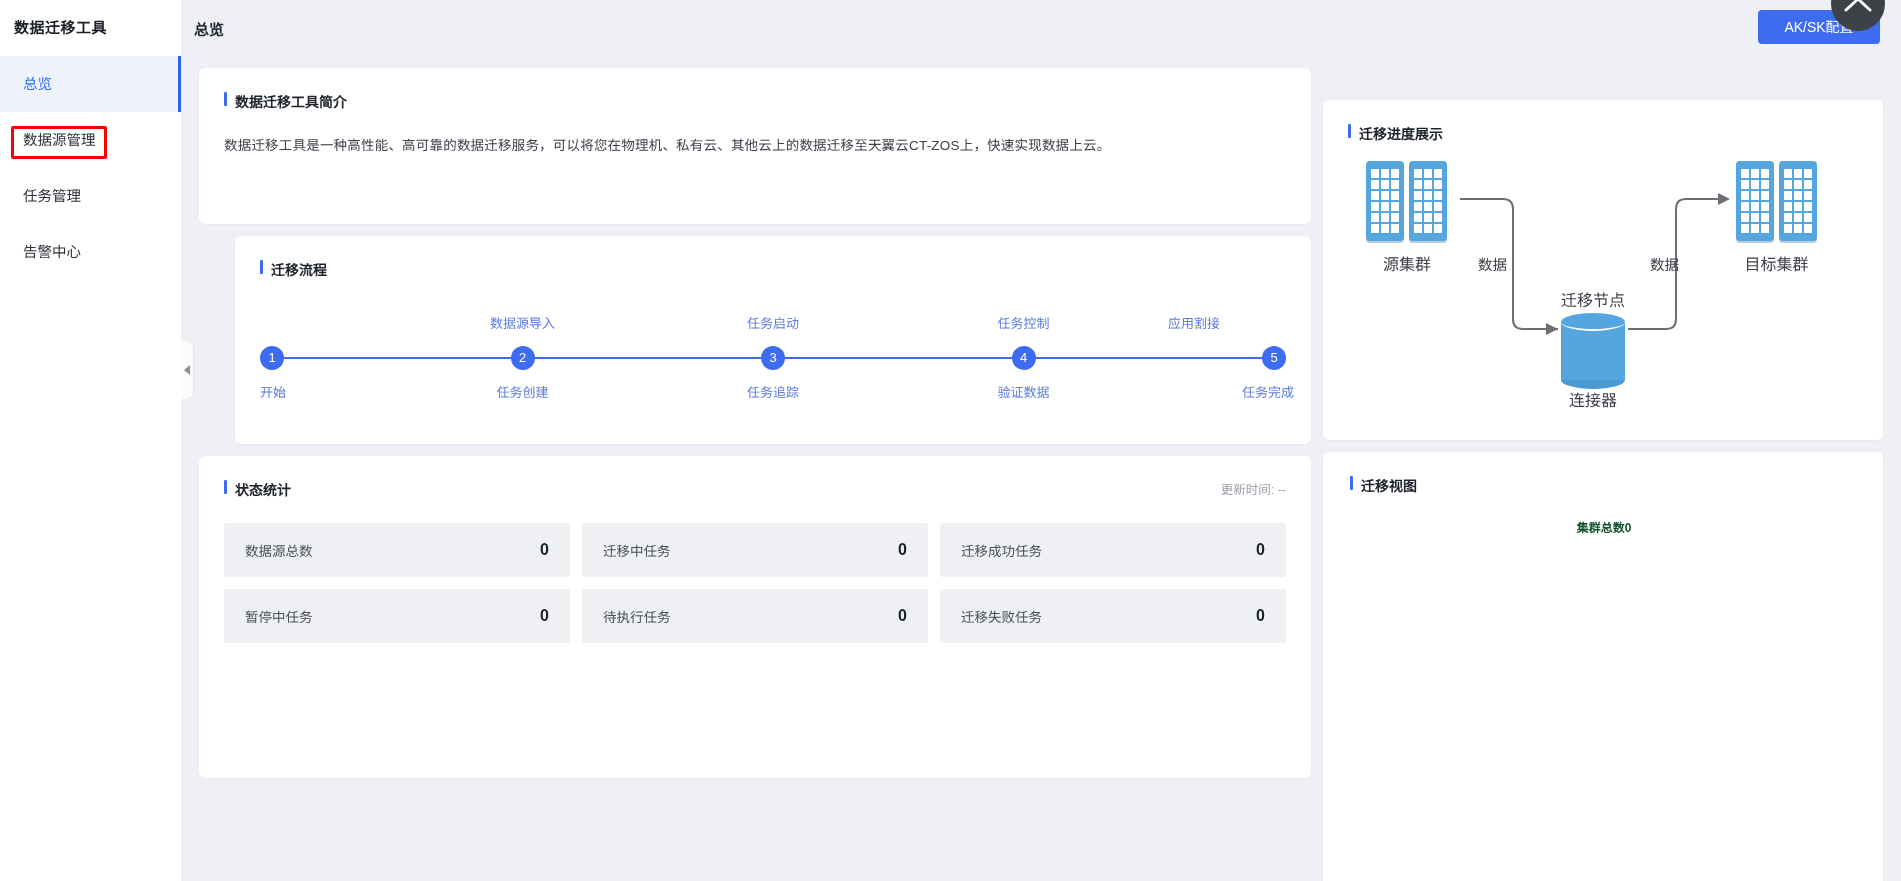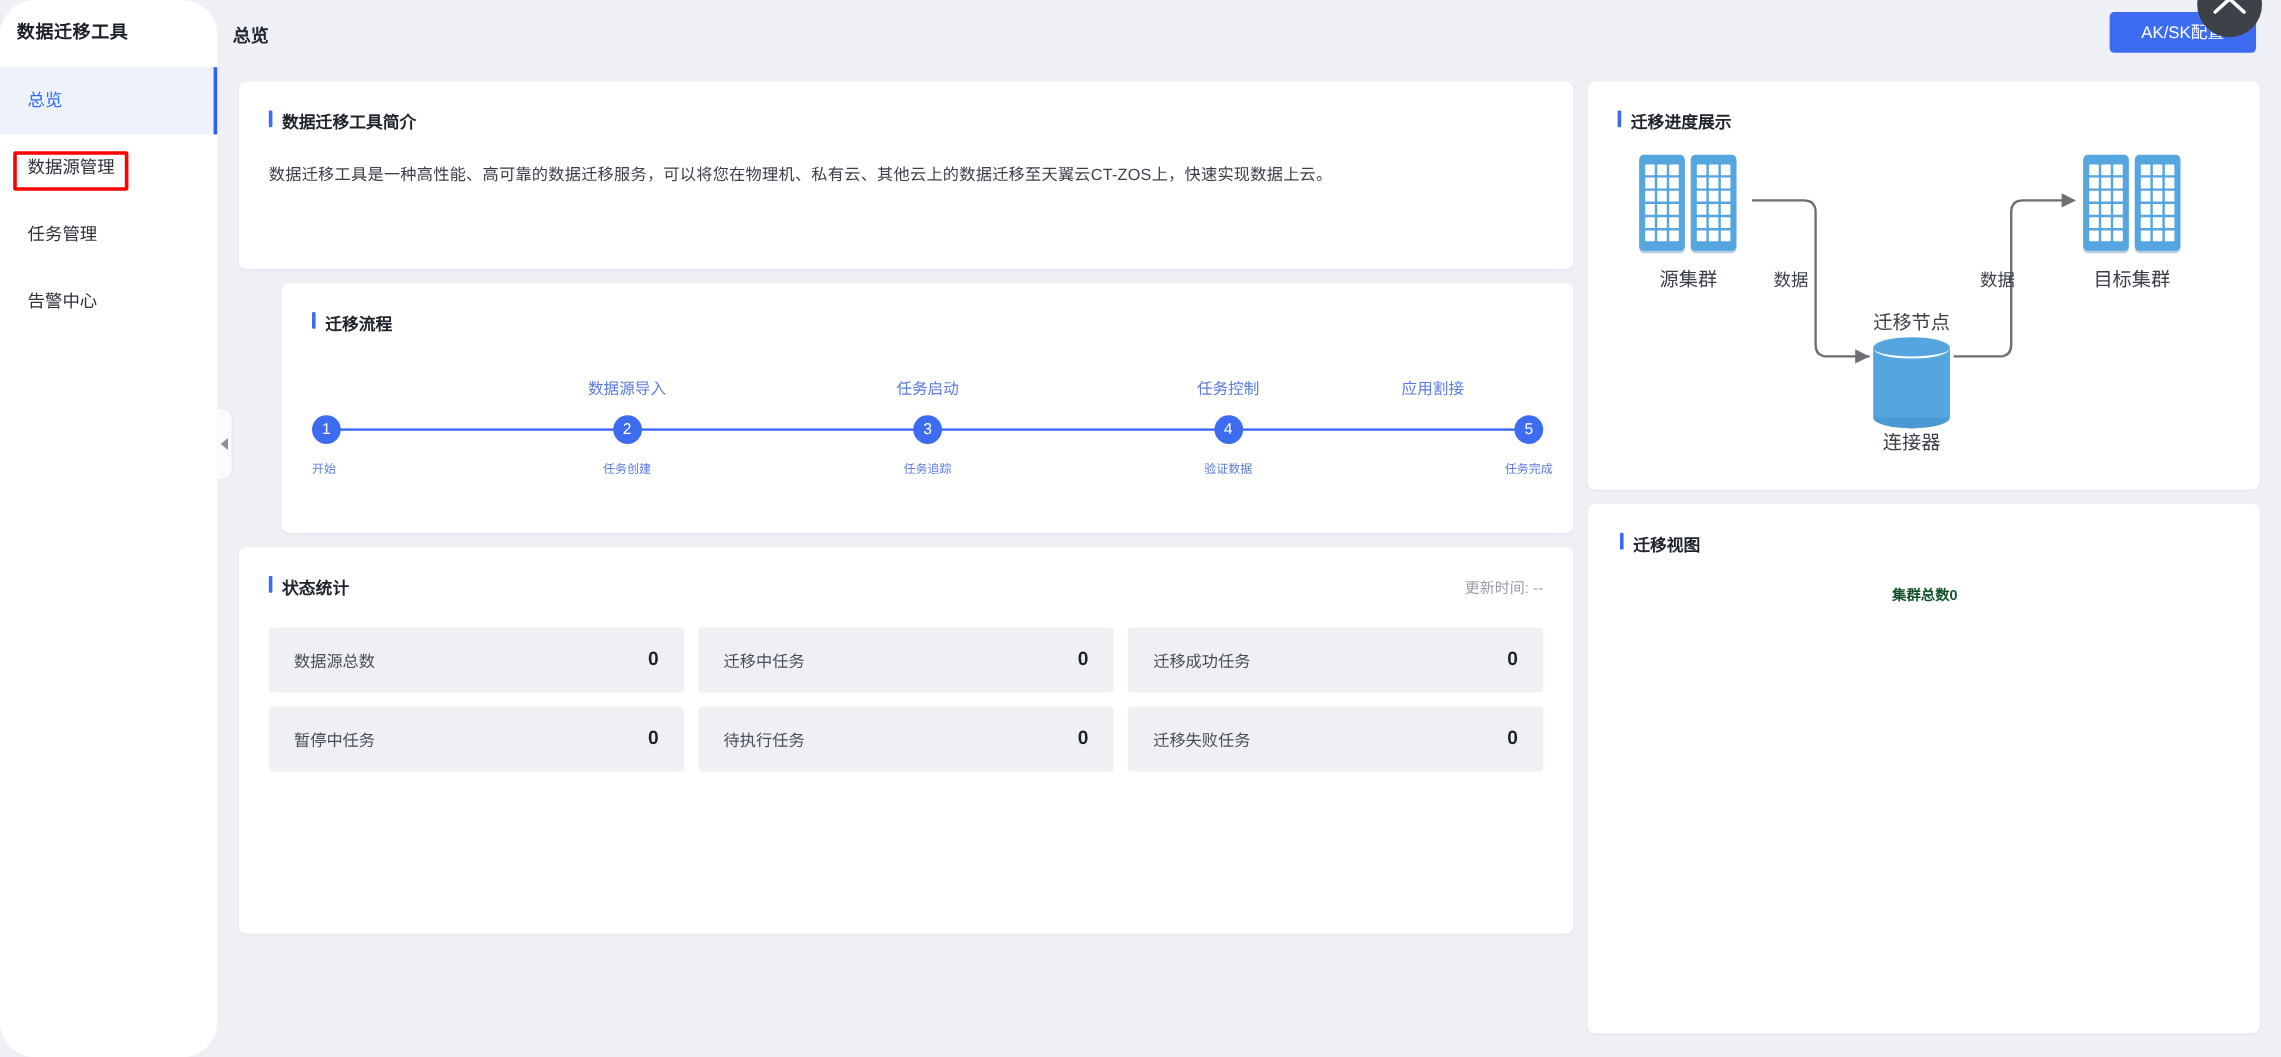--- a/index.html
+++ b/index.html
@@ -8,21 +8,21 @@
     width: 1901px; height: 881px;
     font-family: "Liberation Sans", "DejaVu Sans", sans-serif;
     background: #eef0f5;
     overflow: hidden;
   }
   body { position: relative; }
 
   
   #sidebar {
     position: absolute; left: 0; top: 0; width: 181px; height: 881px;
-    background: #ffffff; z-index: 5; border-radius: 29px;
+    background: #ffffff; z-index: 5;
   }
   #sidebar-title {
     height: 56px; line-height: 56px; padding-left: 14px;
     font-size: 15px; font-weight: bold; color: #1b1f27;
     letter-spacing: .5px;
   }
   .nav-item {
     position: relative; height: 56px; line-height: 56px;
     padding-left: 23px; font-size: 14.5px; color: #2d3138;
     cursor: pointer; white-space: nowrap;
@@ -122,21 +122,21 @@
   .flow-step {
     position: absolute; top: 0; width: 120px; margin-left: -60px;
     text-align: center;
   }
   .flow-dot {
     width: 24px; height: 24px; margin: 33px auto 0 auto;
     border-radius: 50%; background: #3d6cf0; color: #fff;
     font-size: 13px; line-height: 24px; text-align: center;
     position: relative; z-index: 2;
   }
-  .flow-below { margin-top: 12px; font-size: 10px; color: #5b7ce0; }
+  .flow-below { margin-top: 12px; font-size: 13px; color: #5b7ce0; }
   .flow-above {
     position: absolute; top: 0; width: 160px; margin-left: -80px;
     text-align: center; font-size: 13px; color: #5b7ce0;
   }
 
   
   #card-stats { margin-top: 12px; height: 322px; padding: 23px 25px 0 25px; }
   #stats-head { display: flex; align-items: flex-start; justify-content: space-between; }
   #stats-update { font-size: 12.5px; color: #9a9ea8; }
   #stats-grid {
@@ -145,21 +145,21 @@
   }
   .stat-box {
     height: 54px; background: #eef0f4; border-radius: 3px;
     display: flex; align-items: center; justify-content: space-between;
     padding: 0 21px;
   }
   .stat-label { font-size: 13.5px; color: #4a4e57; }
   .stat-value { font-size: 16px; font-weight: bold; color: #1c2029; }
 
   
-  #card-progress { height: 340px; padding: 23px 25px 0 25px; }
+  #card-progress { height: 340px; padding: 23px 25px 0 25px; margin-top: 32px; }
   #card-view { margin-top: 12px; height: 441px; padding: 23px 25px 0 27px; }
   #view-total {
     margin-top: 23px; text-align: center;
     font-size: 12px; font-weight: bold; color: #14532d;
   }
   #diagram { position: relative; margin-top: 18px; height: 248px; }
 
   
   .rack-group { position: absolute; display: flex; gap: 5px; }
   .rack {

